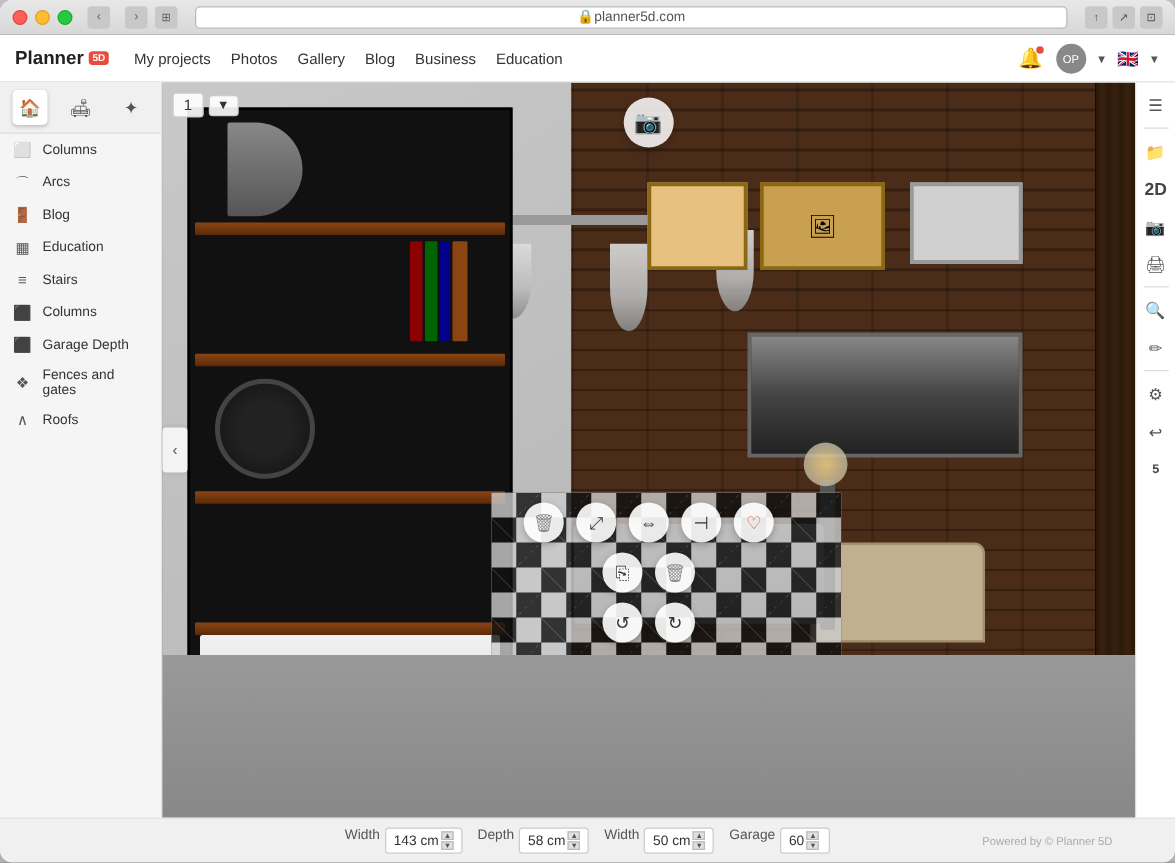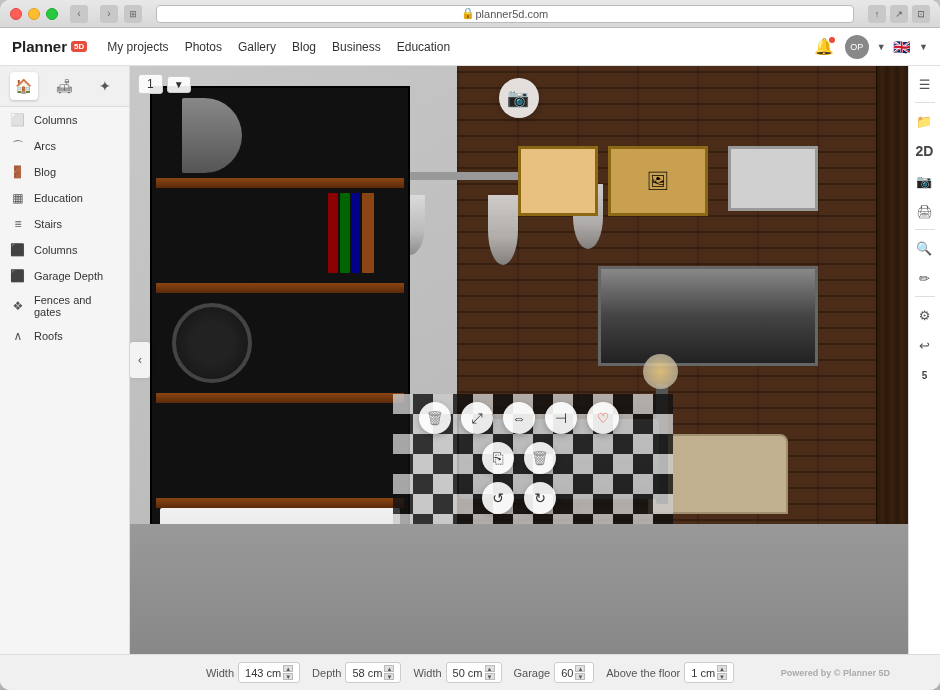--- a/index.html
+++ b/index.html
@@ -246,21 +246,20 @@
       display: flex;
       align-items: center;
       justify-content: center;
       gap: 12px;
       flex-shrink: 0;
       font-size: 11px;
       color: #333;
     }
     .bb-group {
       display: flex;
-      align-items: center;
       gap: 4px;
     }
     .bb-label { font-size: 11px; color: #555; }
     .bb-value {
       background: #fff;
       border: 1px solid #ccc;
       border-radius: 3px;
       padding: 2px 6px;
       font-size: 11px;
       color: #333;
@@ -277,21 +276,21 @@
     }
     .bb-spin-btn {
       width: 10px; height: 7px;
       background: #e0e0e0;
       border: 1px solid #bbb;
       font-size: 6px;
       display: flex; align-items: center; justify-content: center;
       cursor: pointer;
       color: #555;
     }
-    .bb-branding { position: absolute; right: 50px; font-size: 9px; color: #aaa; font-weight: bold; }
+    .bb-branding { position: absolute; right: 50px; font-size: 9px; color: #aaa; }
 
     
     .left-arrow {
       position: absolute;
       left: 130px;
       top: 50%;
       transform: translateY(-50%);
       width: 20px; height: 36px;
       background: rgba(255,255,255,0.8);
       border-radius: 3px;
@@ -553,25 +552,15 @@
     <div class="bb-group">
       <span class="bb-label">Garage</span>
       <div class="bb-value">
         <span>60</span>
         <div class="bb-spinner">
           <div class="bb-spin-btn">▲</div>
           <div class="bb-spin-btn">▼</div>
         </div>
       </div>
     </div>
-    <div class="bb-group">
-      <span class="bb-label">Above the floor</span>
-      <div class="bb-value">
-        <span>1 cm</span>
-        <div class="bb-spinner">
-          <div class="bb-spin-btn">▲</div>
-          <div class="bb-spin-btn">▼</div>
-        </div>
-      </div>
-    </div>
     <span class="bb-branding">Powered by © Planner 5D</span>
   </div>
 </div>
 
 </body></html>

